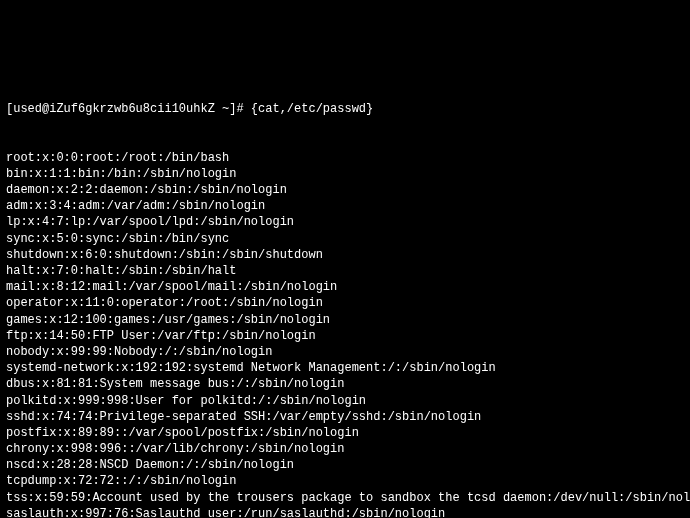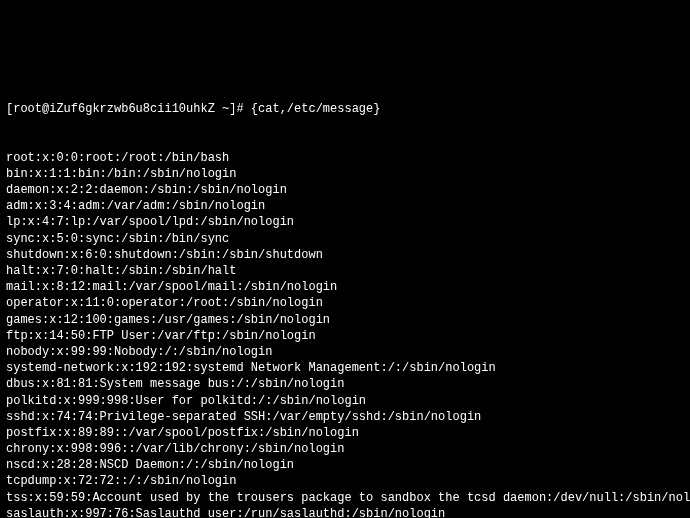--- a/index.html
+++ b/index.html
@@ -25,18 +25,18 @@
     .prompt-segment {
       color: #ffffff;
     }
   </style>
 </head>
 <body>
 
 
 
 <div>
-  <div class="terminal-line"><span class="prompt-segment">[root@iZuf6gkrzwb6u8cii10uhkZ ~]#</span> <span class="prompt-segment">{cat,/etc/message}</span></div>
+  <div class="terminal-line"><span class="prompt-segment">[used@iZuf6gkrzwb6u8cii10uhkZ ~]#</span> <span class="prompt-segment">{cat,/etc/passwd}</span></div>
   <div id="output-container"><div class="terminal-line">root:x:0:0:root:/root:/bin/bash</div><div class="terminal-line">bin:x:1:1:bin:/bin:/sbin/nologin</div><div class="terminal-line">daemon:x:2:2:daemon:/sbin:/sbin/nologin</div><div class="terminal-line">adm:x:3:4:adm:/var/adm:/sbin/nologin</div><div class="terminal-line">lp:x:4:7:lp:/var/spool/lpd:/sbin/nologin</div><div class="terminal-line">sync:x:5:0:sync:/sbin:/bin/sync</div><div class="terminal-line">shutdown:x:6:0:shutdown:/sbin:/sbin/shutdown</div><div class="terminal-line">halt:x:7:0:halt:/sbin:/sbin/halt</div><div class="terminal-line">mail:x:8:12:mail:/var/spool/mail:/sbin/nologin</div><div class="terminal-line">operator:x:11:0:operator:/root:/sbin/nologin</div><div class="terminal-line">games:x:12:100:games:/usr/games:/sbin/nologin</div><div class="terminal-line">ftp:x:14:50:FTP User:/var/ftp:/sbin/nologin</div><div class="terminal-line">nobody:x:99:99:Nobody:/:/sbin/nologin</div><div class="terminal-line">systemd-network:x:192:192:systemd Network Management:/:/sbin/nologin</div><div class="terminal-line">dbus:x:81:81:System message bus:/:/sbin/nologin</div><div class="terminal-line">polkitd:x:999:998:User for polkitd:/:/sbin/nologin</div><div class="terminal-line">sshd:x:74:74:Privilege-separated SSH:/var/empty/sshd:/sbin/nologin</div><div class="terminal-line">postfix:x:89:89::/var/spool/postfix:/sbin/nologin</div><div class="terminal-line">chrony:x:998:996::/var/lib/chrony:/sbin/nologin</div><div class="terminal-line">nscd:x:28:28:NSCD Daemon:/:/sbin/nologin</div><div class="terminal-line">tcpdump:x:72:72::/:/sbin/nologin</div><div class="terminal-line">tss:x:59:59:Account used by the trousers package to sandbox the tcsd daemon:/dev/null:/sbin/nologin</div><div class="terminal-line">saslauth:x:997:76:Saslauthd user:/run/saslauthd:/sbin/nologin</div></div>
 </div>
 
 
 
 
 </body></html>

